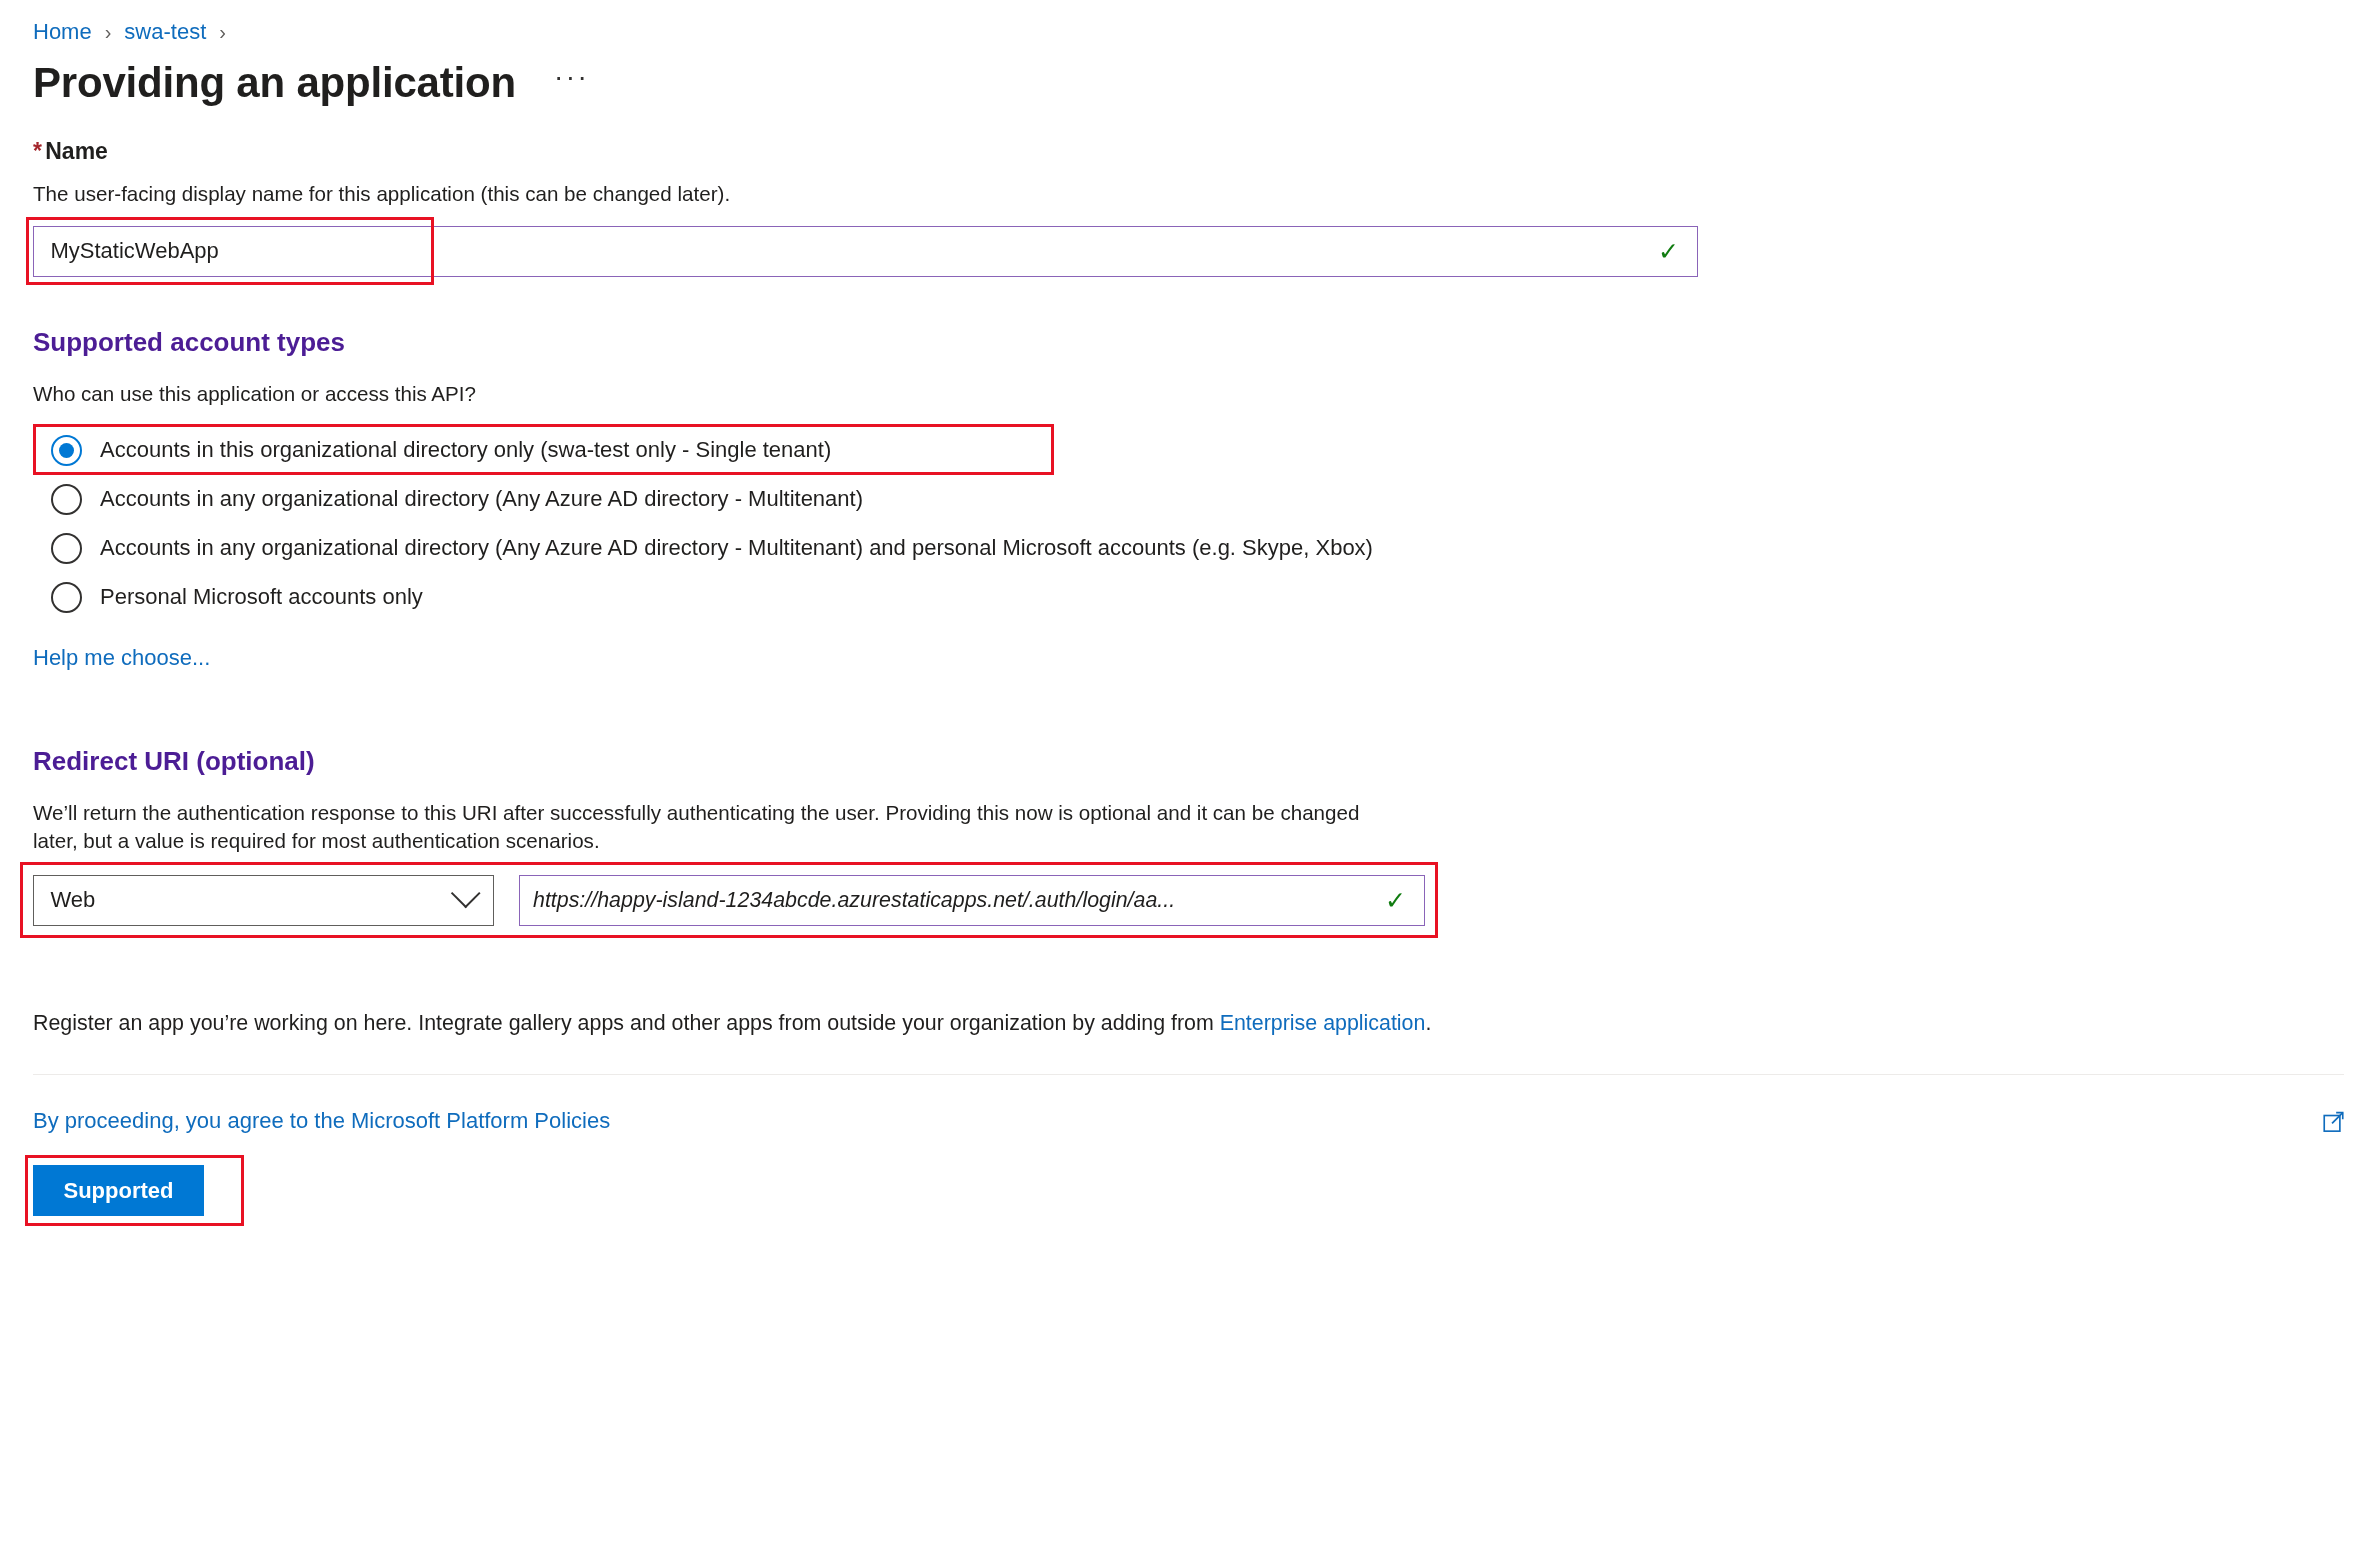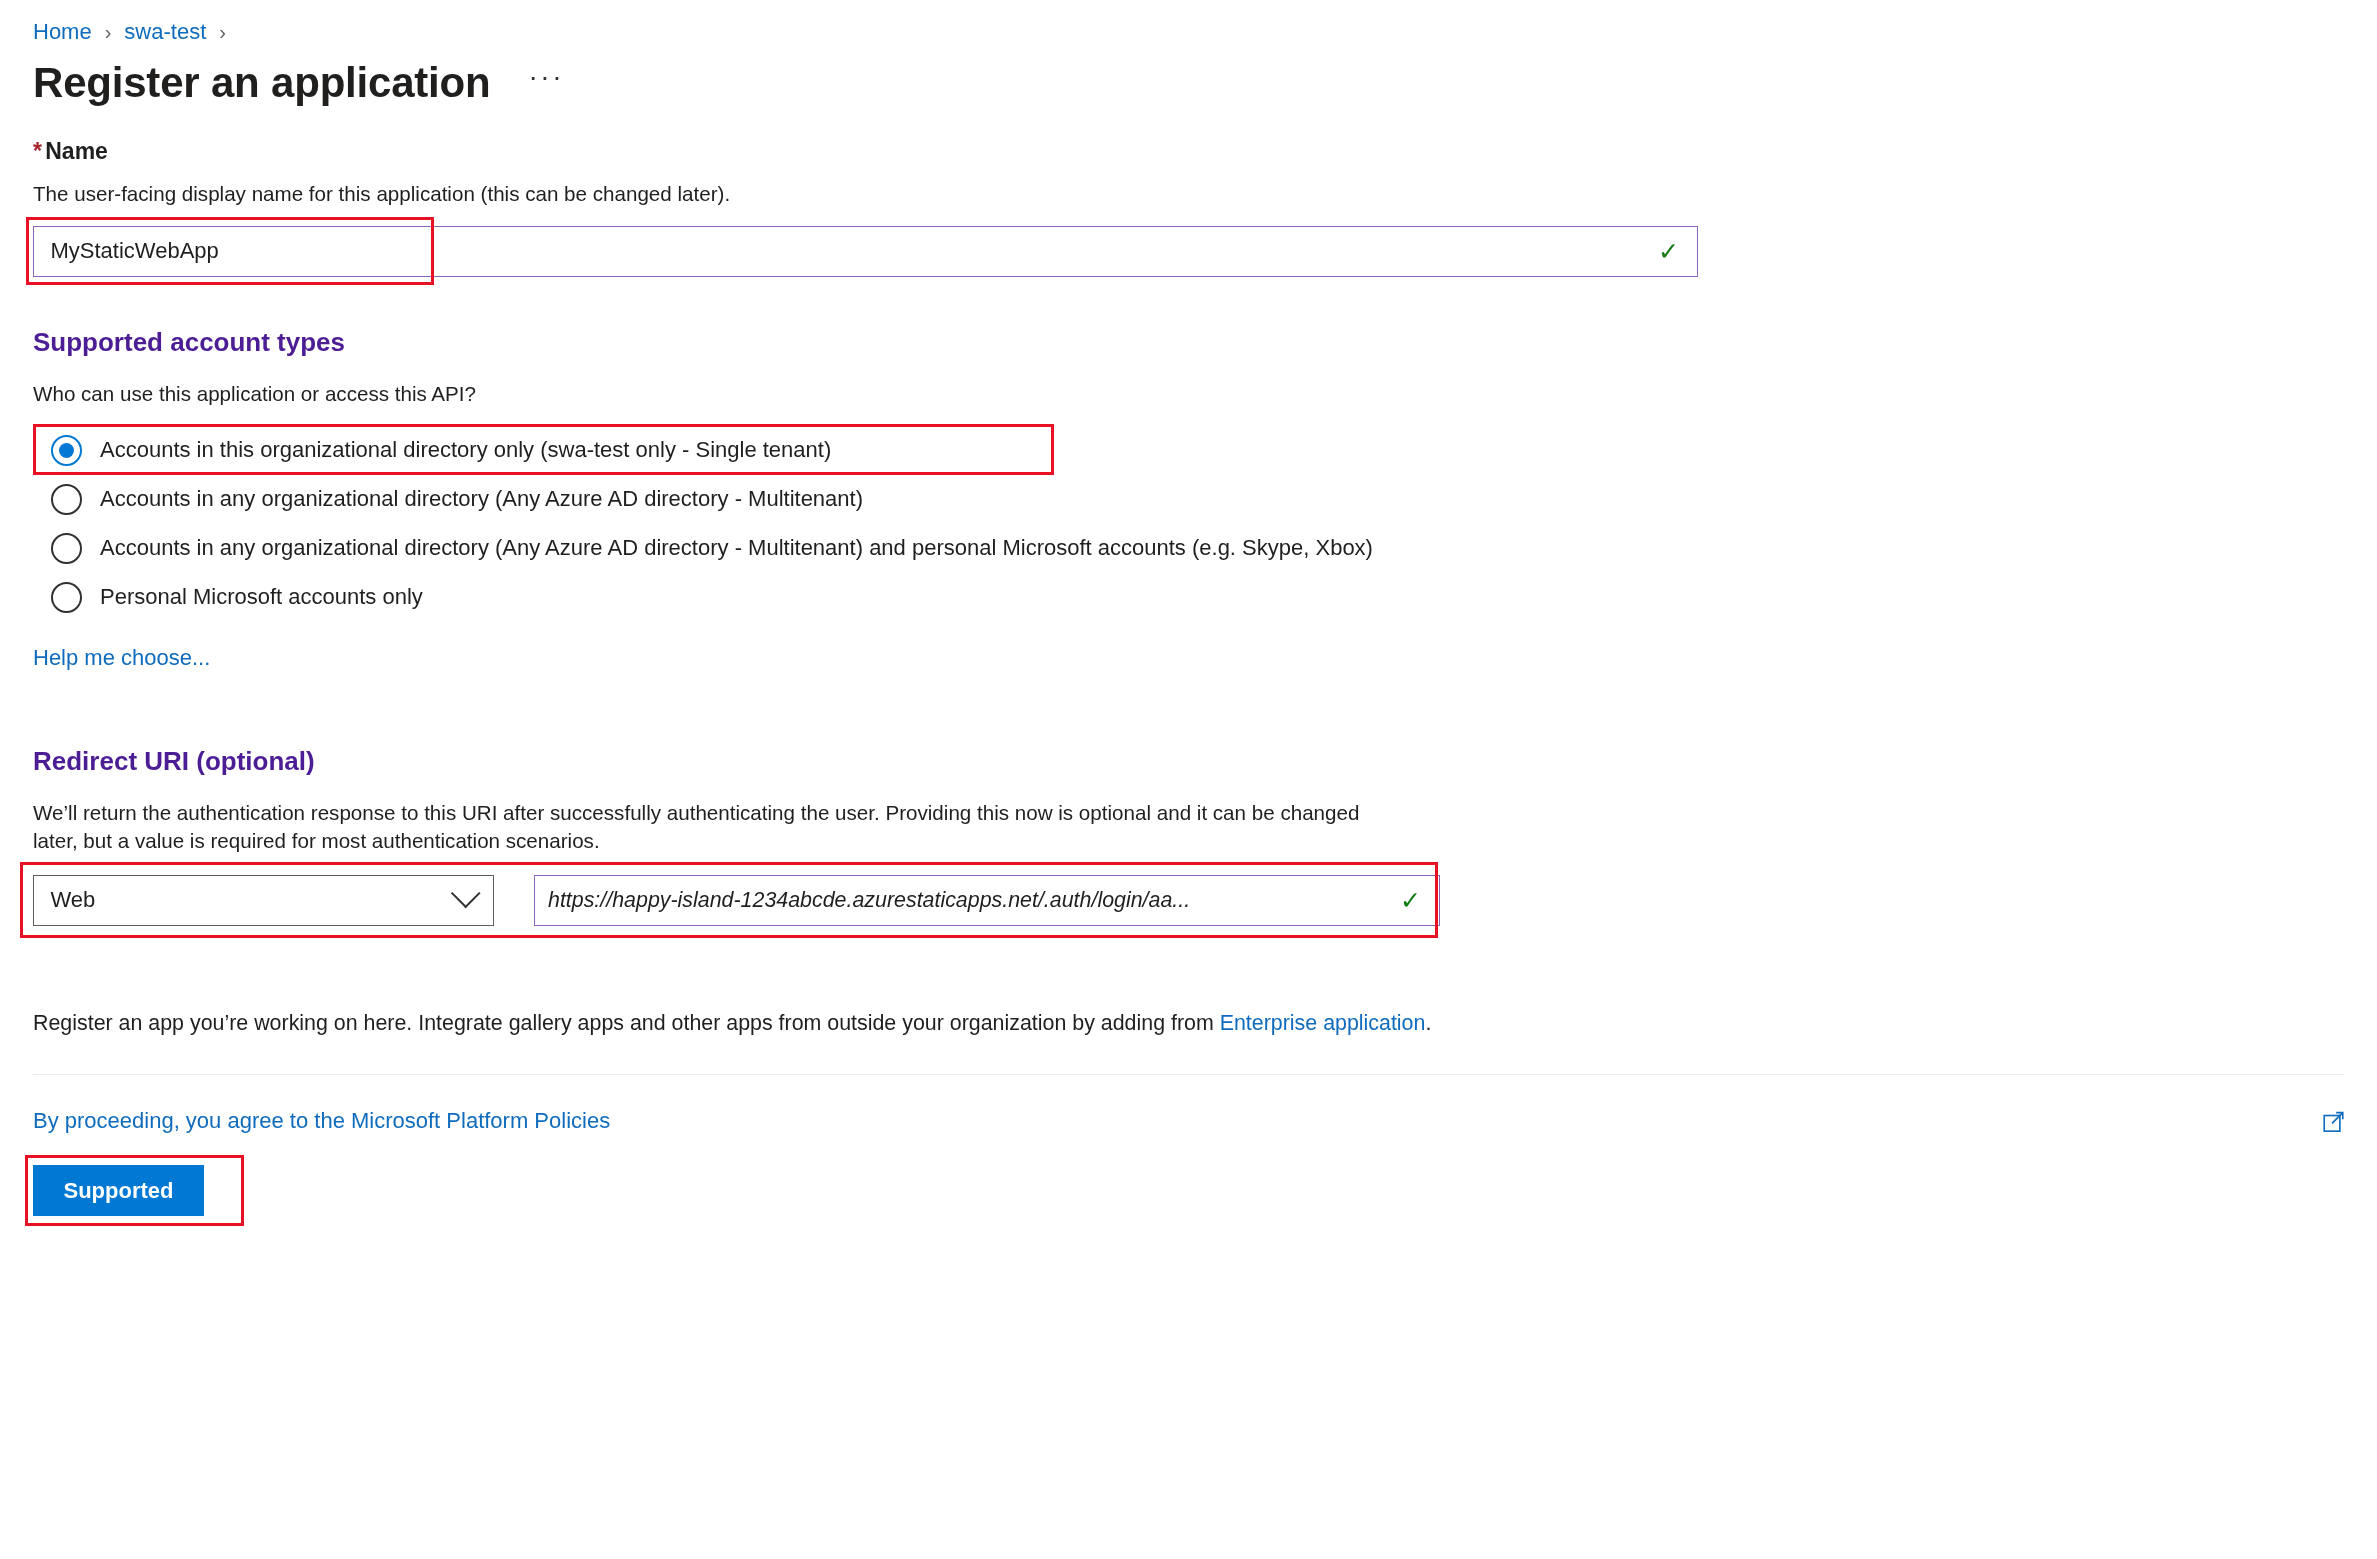--- a/index.html
+++ b/index.html
@@ -197,21 +197,20 @@
 
   .help-link-row { margin-top: 23px; }
 
   
   .redirect-row {
     display: flex;
     align-items: center;
     position: relative;
     margin-top: 13px;
     height: 54px;
-    gap: 15px;
   }
   .select-wrap {
     position: relative;
     width: 461px;
     height: 51px;
   }
   .select-box {
     width: 461px;
     height: 51px;
     border: 1.6px solid #605e5c;
@@ -334,21 +333,21 @@
   
   <div class="breadcrumb">
     <a>Home</a>
     <span class="crumb-sep">›</span>
     <a>swa-test</a>
     <span class="crumb-sep">›</span>
   </div>
 
   
   <div class="title-row">
-    <div class="page-title">Register an application</div>
+    <div class="page-title">Providing an application</div>
     <div class="ellipsis-btn">···</div>
   </div>
 
   
   <div class="field-label">
     <span class="req-star">*</span><span>Name</span>
   </div>
   <div class="helper-text">The user-facing display name for this application (this can be changed later).</div>
 
   <div class="name-wrap">

